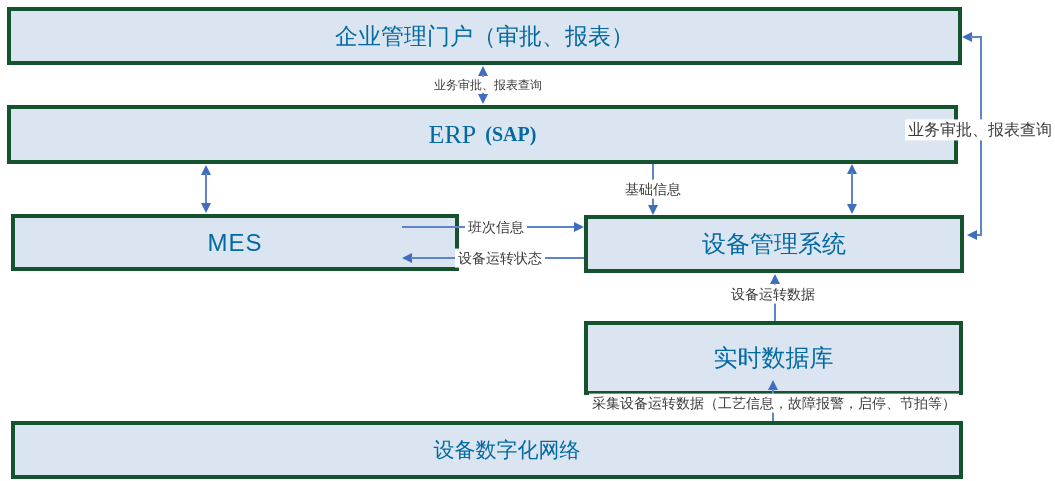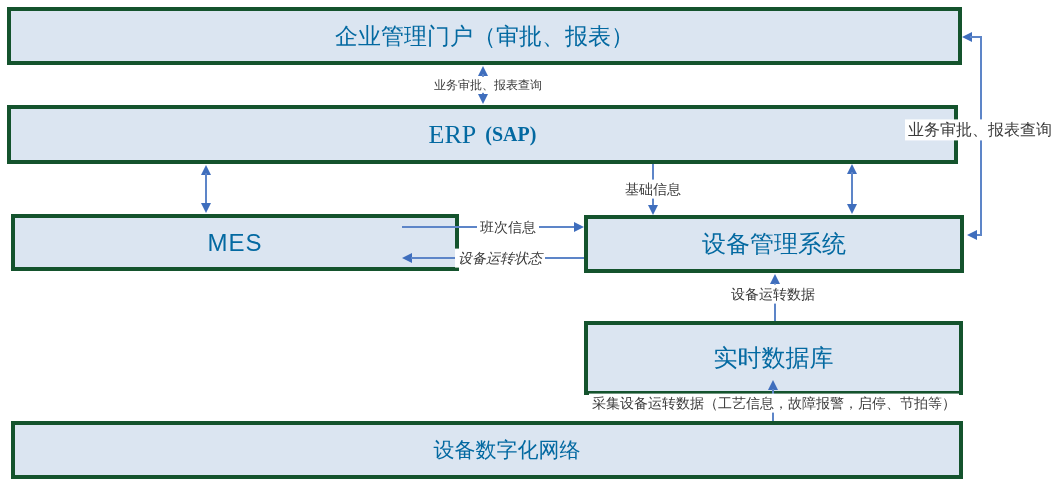--- a/index.html
+++ b/index.html
@@ -104,19 +104,19 @@
   <div>
     <div class="tri left" style="left:962px;top:32px;"></div>
     <div class="hline" style="left:970px;top:36px;width:12px;"></div>
     <div class="vline" style="left:980px;top:36px;height:200px;"></div>
     <div class="hline" style="left:975px;top:234px;width:7px;"></div>
     <div class="tri left" style="left:967px;top:230px;"></div>
   </div>
 
   <div class="lbl small" style="left:488px;top:85px;">业务审批、报表查询</div>
   <div class="lbl" style="left:653px;top:189px;">基础信息</div>
-  <div class="lbl" style="left:508px;top:227px;">班次信息</div>
-  <div class="lbl" style="left:500px;top:258px;font-style:italic;">设备运转状态</div>
+  <div class="lbl" style="left:496px;top:227px;">班次信息</div>
+  <div class="lbl" style="left:500px;top:258px;">设备运转状态</div>
   <div class="lbl" style="left:773px;top:294px;">设备运转数据</div>
   <div class="lbl" style="left:774px;top:403px;">采集设备运转数据（工艺信息，故障报警，启停、节拍等）</div>
   <div class="lbl big" style="left:980px;top:130px;">业务审批、报表查询</div>
 
 </div>
 
 </body></html>

